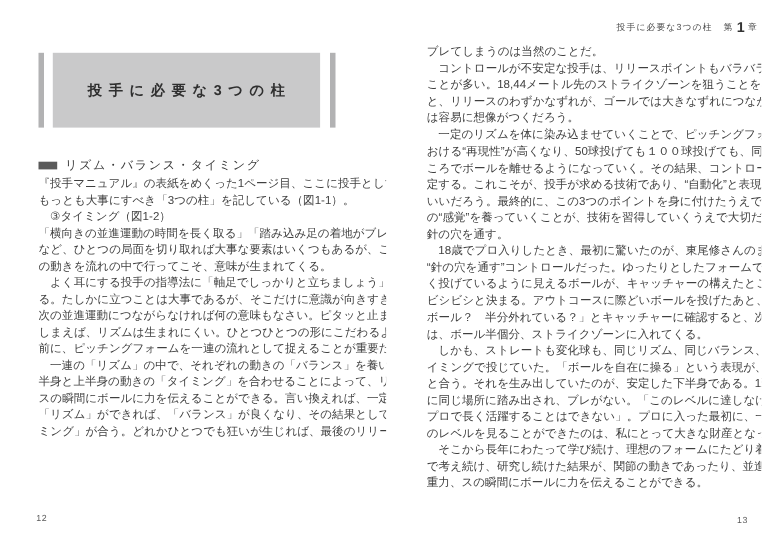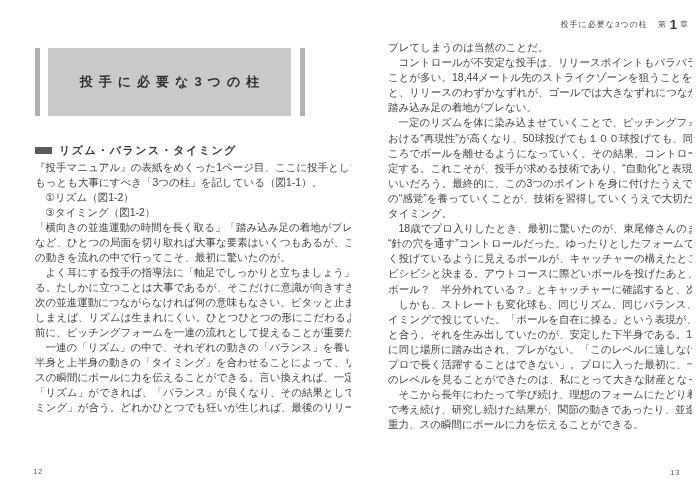--- a/index.html
+++ b/index.html
@@ -29,21 +29,21 @@
     letter-spacing: 6px; padding-left: 6px;
     color: #2f2f2f; white-space: nowrap;
   }
 
   .section-heading {
     position: absolute; left: 35px; top: 143px;
     display: flex; align-items: center; gap: 7px;
   }
   .section-marker { width: 17px; height: 7px; background: #5a5a5a; }
   .section-heading-text {
-    font-weight: bold; font-size: 11px; letter-spacing: 1.5px;
+    font-weight: normal; font-size: 11px; letter-spacing: 1.5px;
     color: #3a3a3a; white-space: nowrap;
   }
 
   .body-block { position: absolute; font-size: 10.5px; }
   .body-left  { left: 35px;  top: 160px; width: 316px; line-height: 15px; }
   .body-right { left: 388px; top: 40px;  width: 304px; line-height: 15.1px; }
   .line { white-space: nowrap; overflow: hidden; }
 
   
   .page-header {
@@ -76,25 +76,24 @@
 </div>
 
 <div class="section-heading">
   <span class="section-marker"></span>
   <span class="section-heading-text">リズム・バランス・タイミング</span>
 </div>
 
 <div class="body-block body-left">
     <div class="line">『投手マニュアル』の表紙をめくった1ページ目、ここに投手として</div>
     <div class="line">もっとも大事にすべき「3つの柱」を記している（図1-1）。</div>
-    <div class="line">　①リズム（図1-2）</div>
     <div class="line">　③タイミング（図1-2）</div>
     <div class="line">「横向きの並進運動の時間を長く取る」「踏み込み足の着地がブレない」</div>
     <div class="line">など、ひとつの局面を切り取れば大事な要素はいくつもあるが、これら</div>
-    <div class="line">の動きを流れの中で行ってこそ、最初に驚いたのが。</div>
+    <div class="line">の動きを流れの中で行ってこそ、意味が生まれてくる。</div>
     <div class="line">　よく耳にする投手の指導法に「軸足でしっかりと立ちましょう」があ</div>
     <div class="line">る。たしかに立つことは大事であるが、そこだけに意識が向きすぎて、</div>
     <div class="line">次の並進運動につながらなければ何の意味もなさい。ピタッと止まって</div>
     <div class="line">しまえば、リズムは生まれにくい。ひとつひとつの形にこだわるよりも</div>
     <div class="line">前に、ピッチングフォームを一連の流れとして捉えることが重要だ。</div>
     <div class="line">　一連の「リズム」の中で、それぞれの動きの「バランス」を養い、下</div>
     <div class="line">半身と上半身の動きの「タイミング」を合わせることによって、リリー</div>
     <div class="line">スの瞬間にボールに力を伝えることができる。言い換えれば、一定の</div>
     <div class="line">「リズム」ができれば、「バランス」が良くなり、その結果として「タイ</div>
     <div class="line">ミング」が合う。どれかひとつでも狂いが生じれば、最後のリリースが</div>
@@ -107,33 +106,34 @@
   <span class="chapter-prefix">第</span>
   <span class="chapter-number">1</span>
   <span class="chapter-suffix">章</span>
 </div>
 
 <div class="body-block body-right">
     <div class="line">ブレてしまうのは当然のことだ。</div>
     <div class="line">　コントロールが不安定な投手は、リリースポイントもバラバラである</div>
     <div class="line">ことが多い。18,44メートル先のストライクゾーンを狙うことを考える</div>
     <div class="line">と、リリースのわずかなずれが、ゴールでは大きなずれにつながること</div>
-    <div class="line">踏み込み足の着地がブレない。</div>
+    <div class="line">は容易に想像がつくだろう。</div>
     <div class="line">　一定のリズムを体に染み込ませていくことで、ピッチングフォームに</div>
     <div class="line">おける“再現性”が高くなり、50球投げても１００球投げても、同じと</div>
     <div class="line">ころでボールを離せるようになっていく。その結果、コントロールが安</div>
     <div class="line">定する。これこそが、投手が求める技術であり、“自動化”と表現しても</div>
     <div class="line">いいだろう。最終的に、この3つのポイントを身に付けたうえで、投球</div>
     <div class="line">の“感覚”を養っていくことが、技術を習得していくうえで大切だと私</div>
-    <div class="line">タイミング。</div>
+    <div class="line">針の穴を通す。</div>
     <div class="line">　18歳でプロ入りしたとき、最初に驚いたのが、東尾修さんのまさに</div>
     <div class="line">“針の穴を通す”コントロールだった。ゆったりとしたフォームで、軽</div>
     <div class="line">く投げているように見えるボールが、キャッチャーの構えたところに</div>
     <div class="line">ビシビシと決まる。アウトコースに際どいボールを投げたあと、「今の</div>
     <div class="line">ボール？　半分外れている？」とキャッチャーに確認すると、次の球で</div>
+    <div class="line">は、ボール半個分、ストライクゾーンに入れてくる。</div>
     <div class="line">　しかも、ストレートも変化球も、同じリズム、同じバランス、同じタ</div>
     <div class="line">イミングで投じていた。「ボールを自在に操る」という表現が、ピタリ</div>
     <div class="line">と合う。それを生み出していたのが、安定した下半身である。1球ごと</div>
     <div class="line">に同じ場所に踏み出され、ブレがない。「このレベルに達しなければ、</div>
     <div class="line">プロで長く活躍することはできない」。プロに入った最初に、一流投手</div>
     <div class="line">のレベルを見ることができたのは、私にとって大きな財産となった。</div>
     <div class="line">　そこから長年にわたって学び続け、理想のフォームにたどり着けるま</div>
     <div class="line">で考え続け、研究し続けた結果が、関節の動きであったり、並進運動や</div>
     <div class="line">重力、スの瞬間にボールに力を伝えることができる。</div>
   </div>

